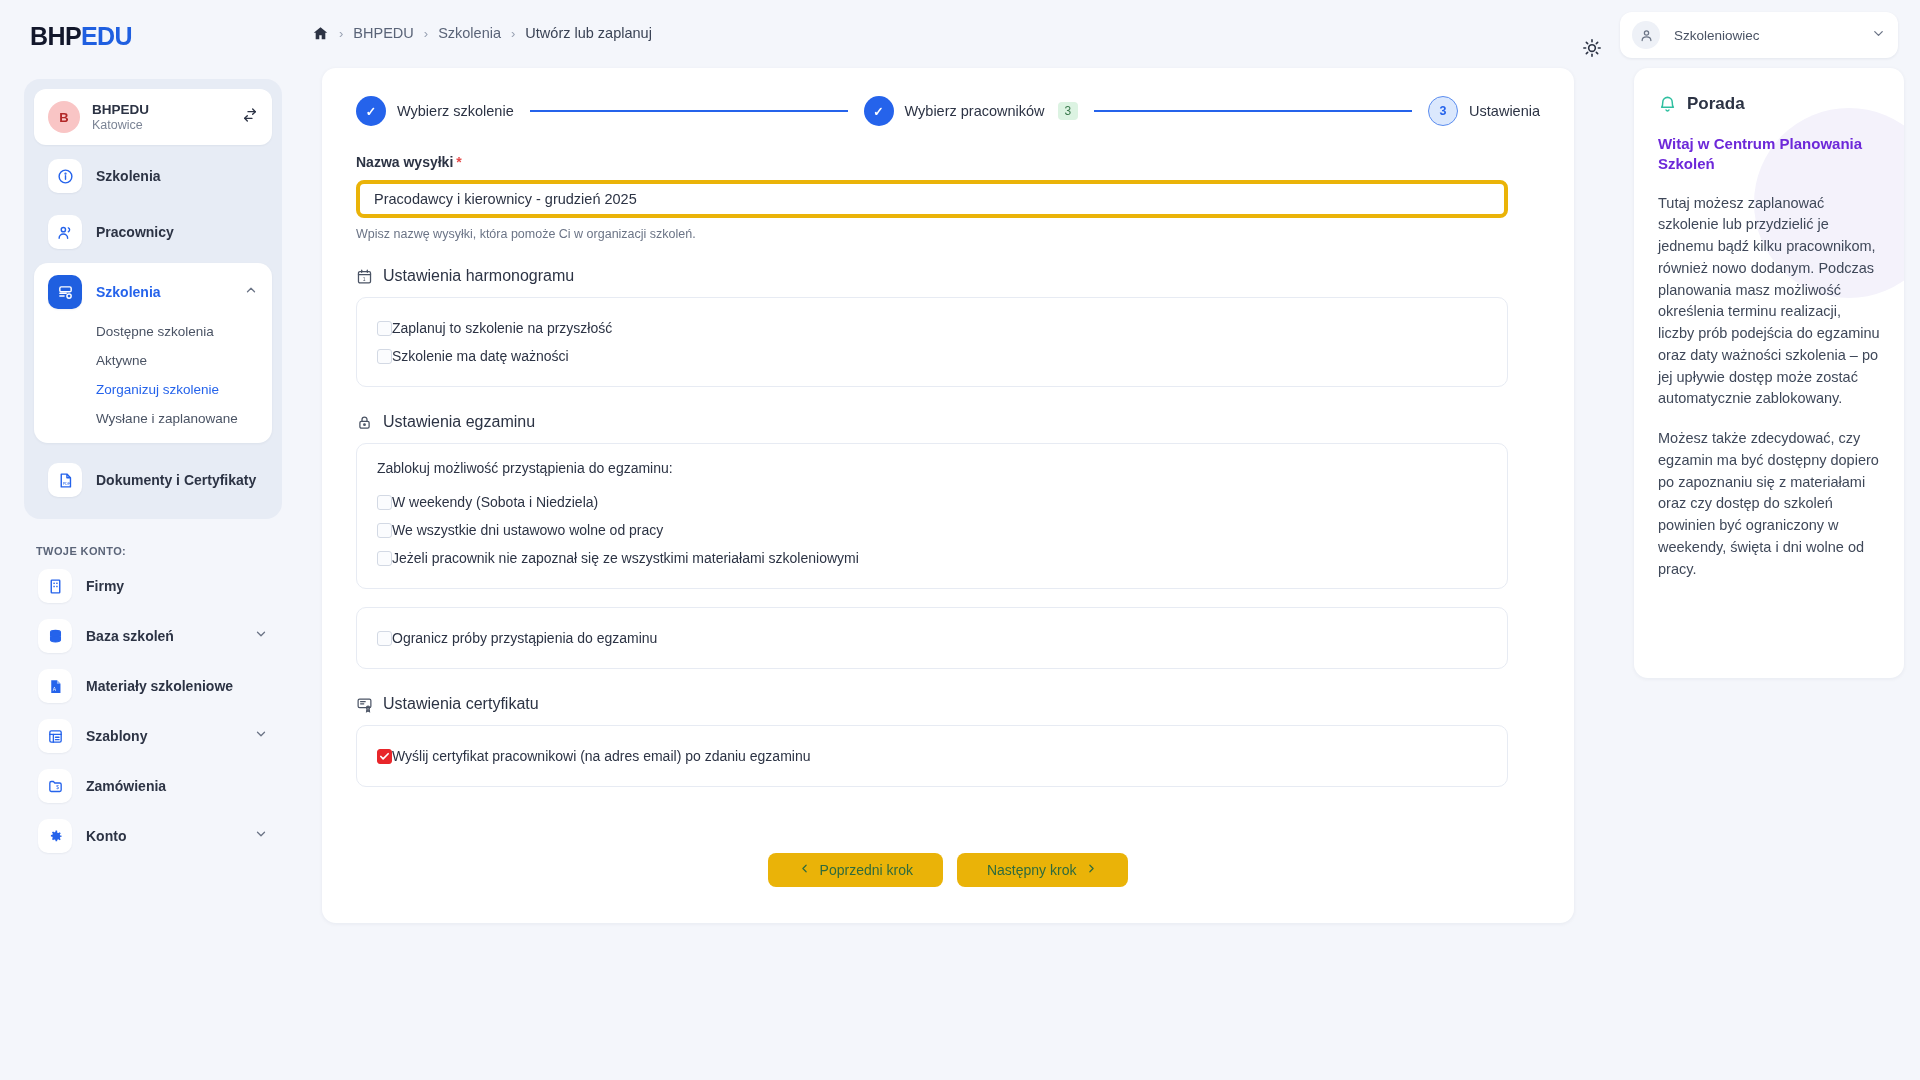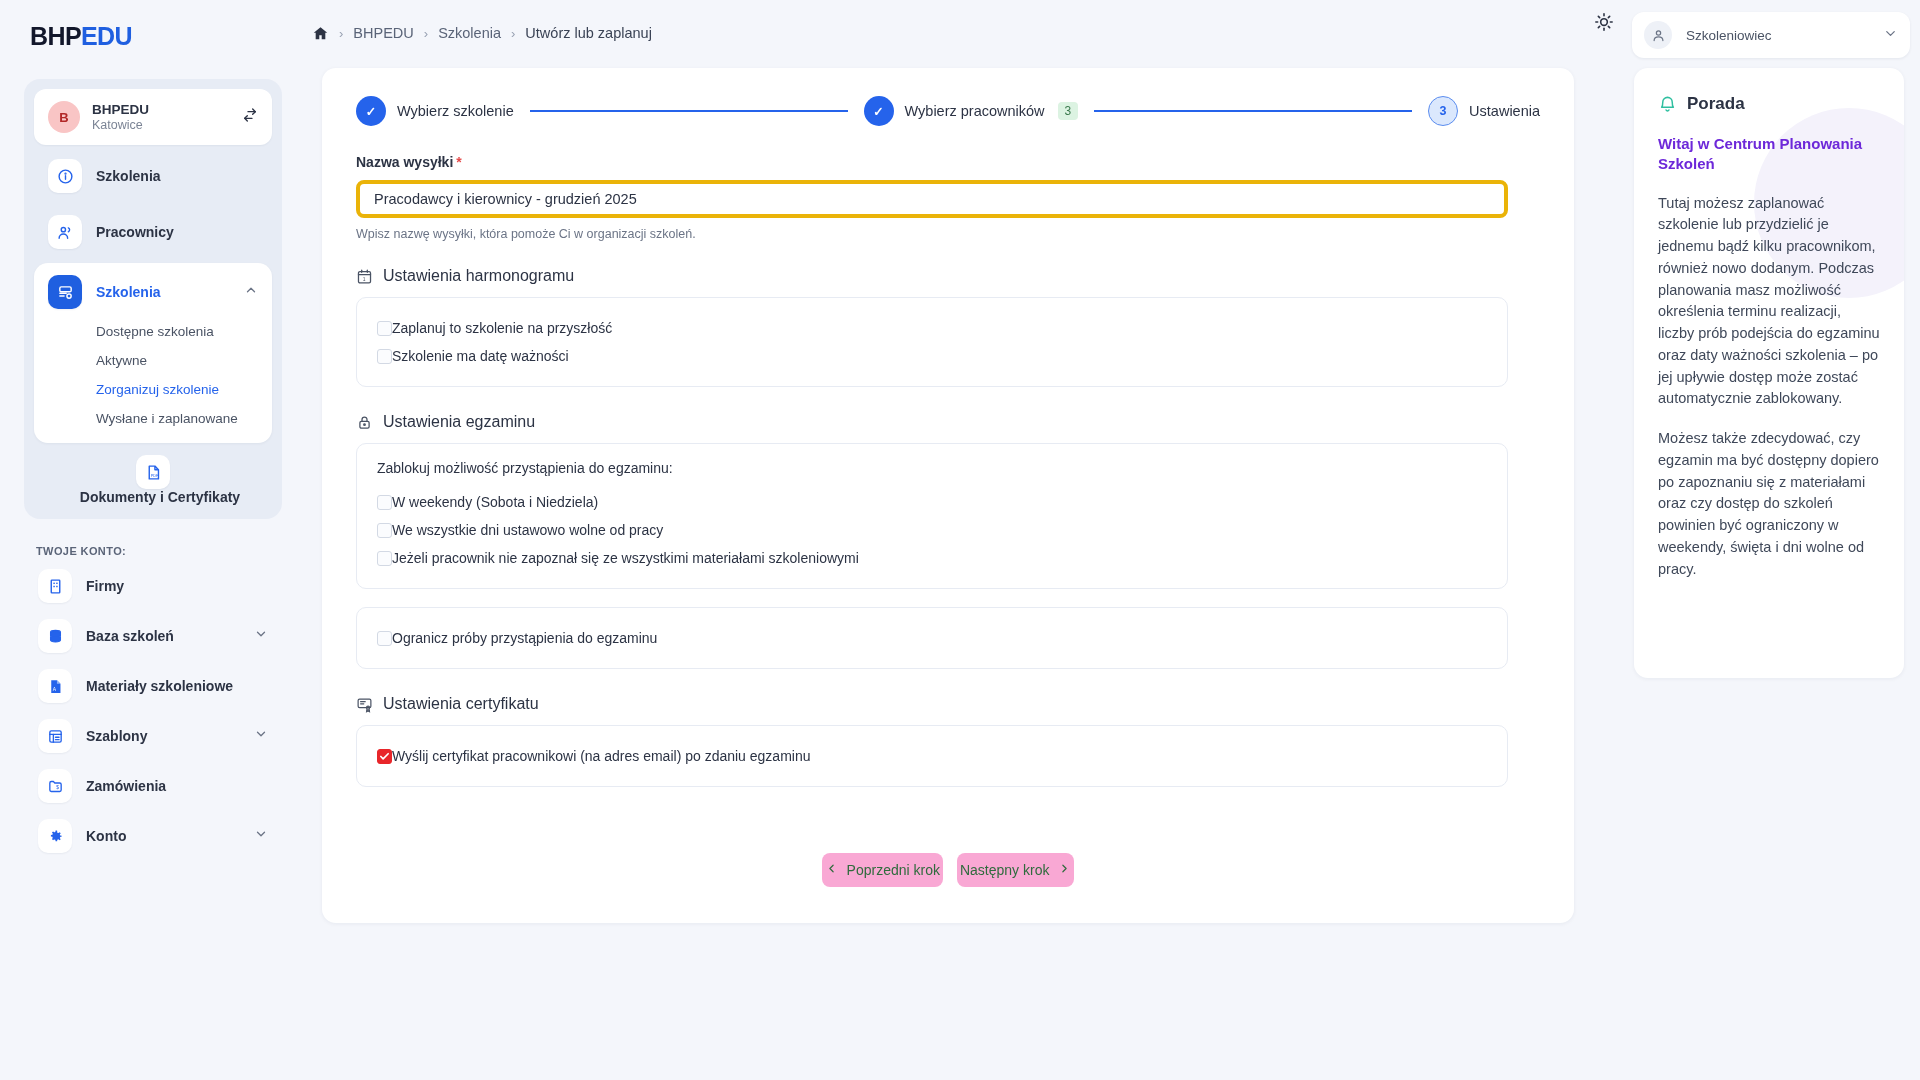--- a/index.html
+++ b/index.html
@@ -101,22 +101,22 @@
     height: 66px; display: flex; align-items: center;
     padding: 0 0 0 6px;
   }
   .breadcrumb { display: flex; align-items: center; gap: 10px; font-size: 14.5px; color: #5a6478; }
   .breadcrumb .home { color: #2c3344; display: flex; align-items: center; }
   .bc-sep { color: #98a1b2; font-size: 13px; }
   .bc-link { cursor: pointer; }
   .bc-current { color: #3a4355; }
 
   .topbar-right {
-    position: absolute; right: 10px; top: 12px;
-    display: flex; align-items: flex-start; gap: 18px;
+    position: absolute; right: 22px; top: 12px;
+    display: flex; align-items: flex-end; gap: 18px;
   }
   .theme-btn { color: #2c3344; cursor: pointer; display: flex; }
   .user-pill {
     width: 278px; height: 46px;
     background: #ffffff; border-radius: 12px;
     display: flex; align-items: center; padding: 0 12px;
     box-shadow: 0 1px 3px rgba(20,30,60,0.07);
     cursor: pointer;
   }
   .user-pill .uavatar {
@@ -196,23 +196,23 @@
     display: flex; align-items: center; justify-content: center;
   }
   .cb-label { font-size: 14px; color: #2c3344; }
 
   .btn-row {
     position: absolute; left: 0; right: 0; top: 785px;
     display: flex; justify-content: center; gap: 14px;
   }
   .btn {
     display: flex; align-items: center; gap: 9px;
-    background: #f9a8d4; color: #2f6b3d;
+    background: #eab308; color: #2f6b3d;
     border: none; border-radius: 8px;
-    height: 34px; padding: 0 3px;
+    height: 34px; padding: 0 30px;
     font-size: 14px; font-family: "Liberation Sans", sans-serif;
     cursor: pointer;
   }
 
   
   .tip-panel {
     position: absolute; right: 16px; top: 68px;
     width: 270px; height: 610px;
     background: #ffffff;
     border-radius: 14px;
@@ -303,21 +303,21 @@
                 <polyline points="6 15 12 9 18 15"></polyline>
               </svg>
           </span>
         </div>
         <div class="sub-item">Dostępne szkolenia</div>
         <div class="sub-item">Aktywne</div>
         <div class="sub-item active">Zorganizuj szkolenie</div>
         <div class="sub-item">Wysłane i zaplanowane</div>
       </div>
 
-      <div class="nav-item" style="margin-top:12px;flex-direction:column;">
+      <div class="nav-item" style="margin-top:12px;">
         <span class="ico-box">
           <svg width="17" height="17" viewBox="0 0 24 24" fill="none" stroke="#2563eb" stroke-width="2" stroke-linejoin="round">
               <path d="M6 3h8l5 5v13H6z"></path>
               <path d="M14 3v5h5"></path>
               <text x="8.2" y="18" font-size="5.4" fill="#2563eb" stroke="none" font-family="Liberation Sans">PDF</text>
             </svg>
         </span>
         <span class="lbl">Dokumenty i Certyfikaty</span>
       </div>
     </div>

